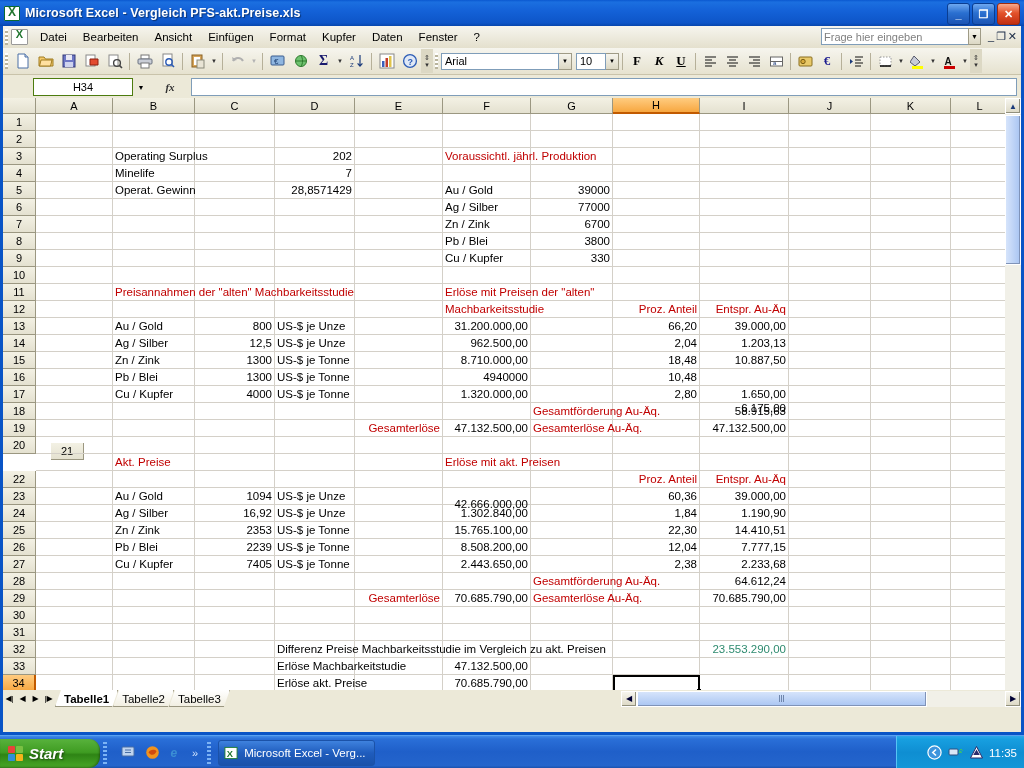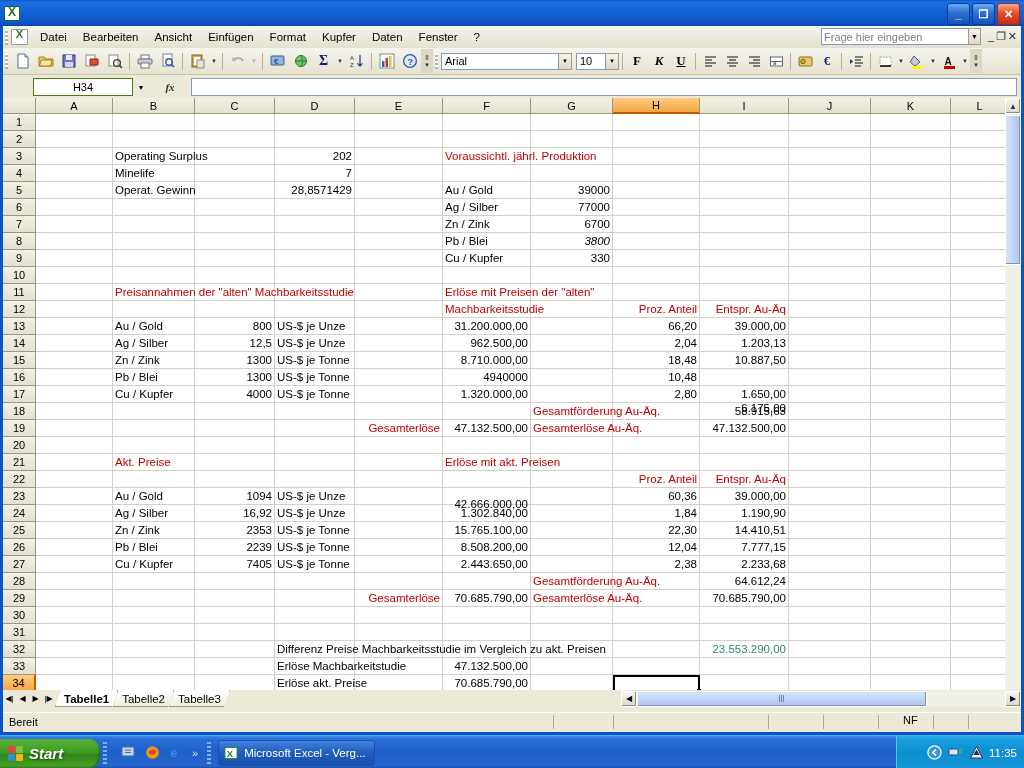--- a/index.html
+++ b/index.html
@@ -177,20 +177,21 @@
   #clock{color:#fff;font-size:11.5px;}
 </style>
 </head>
 <body>
 
 <div id="app">
   <div id="winborder"></div>
 
   <div id="titlebar">
     <div id="titleicon"></div>
+    <div id="titletext">Microsoft Excel - Vergleich PFS-akt.Preise.xls</div>
     <div class="wbtns">
       <div class="wbtn">_</div>
       <div class="wbtn">❐</div>
       <div class="wbtn close">✕</div>
     </div>
   </div>
 
   <div id="menubar">
     <div class="gripv"></div>
     <div id="menuicon"></div>
@@ -437,21 +438,21 @@
         <div class="rh" style="top: 170px;">11</div>
         <div class="rh" style="top: 187px;">12</div>
         <div class="rh" style="top: 204px;">13</div>
         <div class="rh" style="top: 221px;">14</div>
         <div class="rh" style="top: 238px;">15</div>
         <div class="rh" style="top: 255px;">16</div>
         <div class="rh" style="top: 272px;">17</div>
         <div class="rh" style="top: 289px;">18</div>
         <div class="rh" style="top: 306px;">19</div>
         <div class="rh" style="top: 323px;">20</div>
-        <div class="rh" style="top: 340px;">21</div>
+        <div class="rh" style="top: 329px; margin-left: 48px;">21</div>
         <div class="rh" style="top: 357px;">22</div>
         <div class="rh" style="top: 374px;">23</div>
         <div class="rh" style="top: 391px;">24</div>
         <div class="rh" style="top: 408px;">25</div>
         <div class="rh" style="top: 425px;">26</div>
         <div class="rh" style="top: 442px;">27</div>
         <div class="rh" style="top: 459px;">28</div>
         <div class="rh" style="top: 476px;">29</div>
         <div class="rh" style="top: 493px;">30</div>
         <div class="rh" style="top: 510px;">31</div>
@@ -512,21 +513,21 @@
         <div class="cell r" style="left: 239px; top: 51px; width: 79px;">7</div>
         <div class="cell l" style="left: 77px; top: 68px; width: 81px;">Operat. Gewinn</div>
         <div class="cell r" style="left: 239px; top: 68px; width: 79px;">28,8571429</div>
         <div class="cell l" style="left: 407px; top: 68px; width: 87px;">Au / Gold</div>
         <div class="cell r" style="left: 495px; top: 68px; width: 81px;">39000</div>
         <div class="cell l" style="left: 407px; top: 85px; width: 87px;">Ag / Silber</div>
         <div class="cell r" style="left: 495px; top: 85px; width: 81px;">77000</div>
         <div class="cell l" style="left: 407px; top: 102px; width: 87px;">Zn / Zink</div>
         <div class="cell r" style="left: 495px; top: 102px; width: 81px;">6700</div>
         <div class="cell l" style="left: 407px; top: 119px; width: 87px;">Pb / Blei</div>
-        <div class="cell r" style="left: 495px; top: 119px; width: 81px; font-style: italic;">3800</div>
+        <div class="cell r" style="left: 495px; top: 119px; width: 81px;">3800</div>
         <div class="cell l" style="left: 407px; top: 136px; width: 87px;">Cu / Kupfer</div>
         <div class="cell r" style="left: 495px; top: 136px; width: 81px;">330</div>
         <div class="cell l red" style="left: 77px; top: 170px; width: 241px;">Preisannahmen der "alten" Machbarkeitsstudie</div>
         <div class="cell l red" style="left: 407px; top: 170px; width: 169px;">Erlöse mit Preisen der "alten"</div>
         <div class="cell l red" style="left: 407px; top: 187px; width: 87px;">Machbarkeitsstudie</div>
         <div class="cell r red" style="left: 577px; top: 187px; width: 86px;">Proz. Anteil</div>
         <div class="cell r red" style="left: 664px; top: 187px; width: 88px;">Entspr. Au-Äq</div>
         <div class="cell l" style="left: 77px; top: 204px; width: 81px;">Au / Gold</div>
         <div class="cell r" style="left: 159px; top: 204px; width: 79px;">800</div>
         <div class="cell l" style="left: 239px; top: 204px; width: 79px;">US-$ je Unze</div>
@@ -629,31 +630,20 @@
     <div class="sheettab">Tabelle3</div>
     <div id="hscrollwrap">
       <div class="sbbtn">◀</div>
       <div id="sbtrack">
         <div id="sbthumb"></div>
       </div>
       <div class="sbbtn">▶</div>
     </div>
   </div>
 
-  <div id="statusbar">
-    <div id="statustext">Bereit</div>
-    <div class="stsep" style="left:550px;"></div>
-    <div class="stsep" style="left:610px;"></div>
-    <div class="stsep" style="left:765px;"></div>
-    <div class="stsep" style="left:820px;"></div>
-    <div class="stsep" style="left:875px;"></div>
-    <div class="stsep" style="left:930px;"></div>
-    <div class="stsep" style="left:965px;"></div>
-    <div id="nfbox">NF</div>
-  </div>
 </div>
 
 <div id="taskbar">
   <div id="startbtn">
     <div id="startlogo">
       <div style="left:0;top:0;background:#e8433a;border-radius:1px;"></div>
       <div style="left:8px;top:0;background:#7ac043;border-radius:1px;"></div>
       <div style="left:0;top:8px;background:#2f8fd8;border-radius:1px;"></div>
       <div style="left:8px;top:8px;background:#f4b41a;border-radius:1px;"></div>
     </div>

